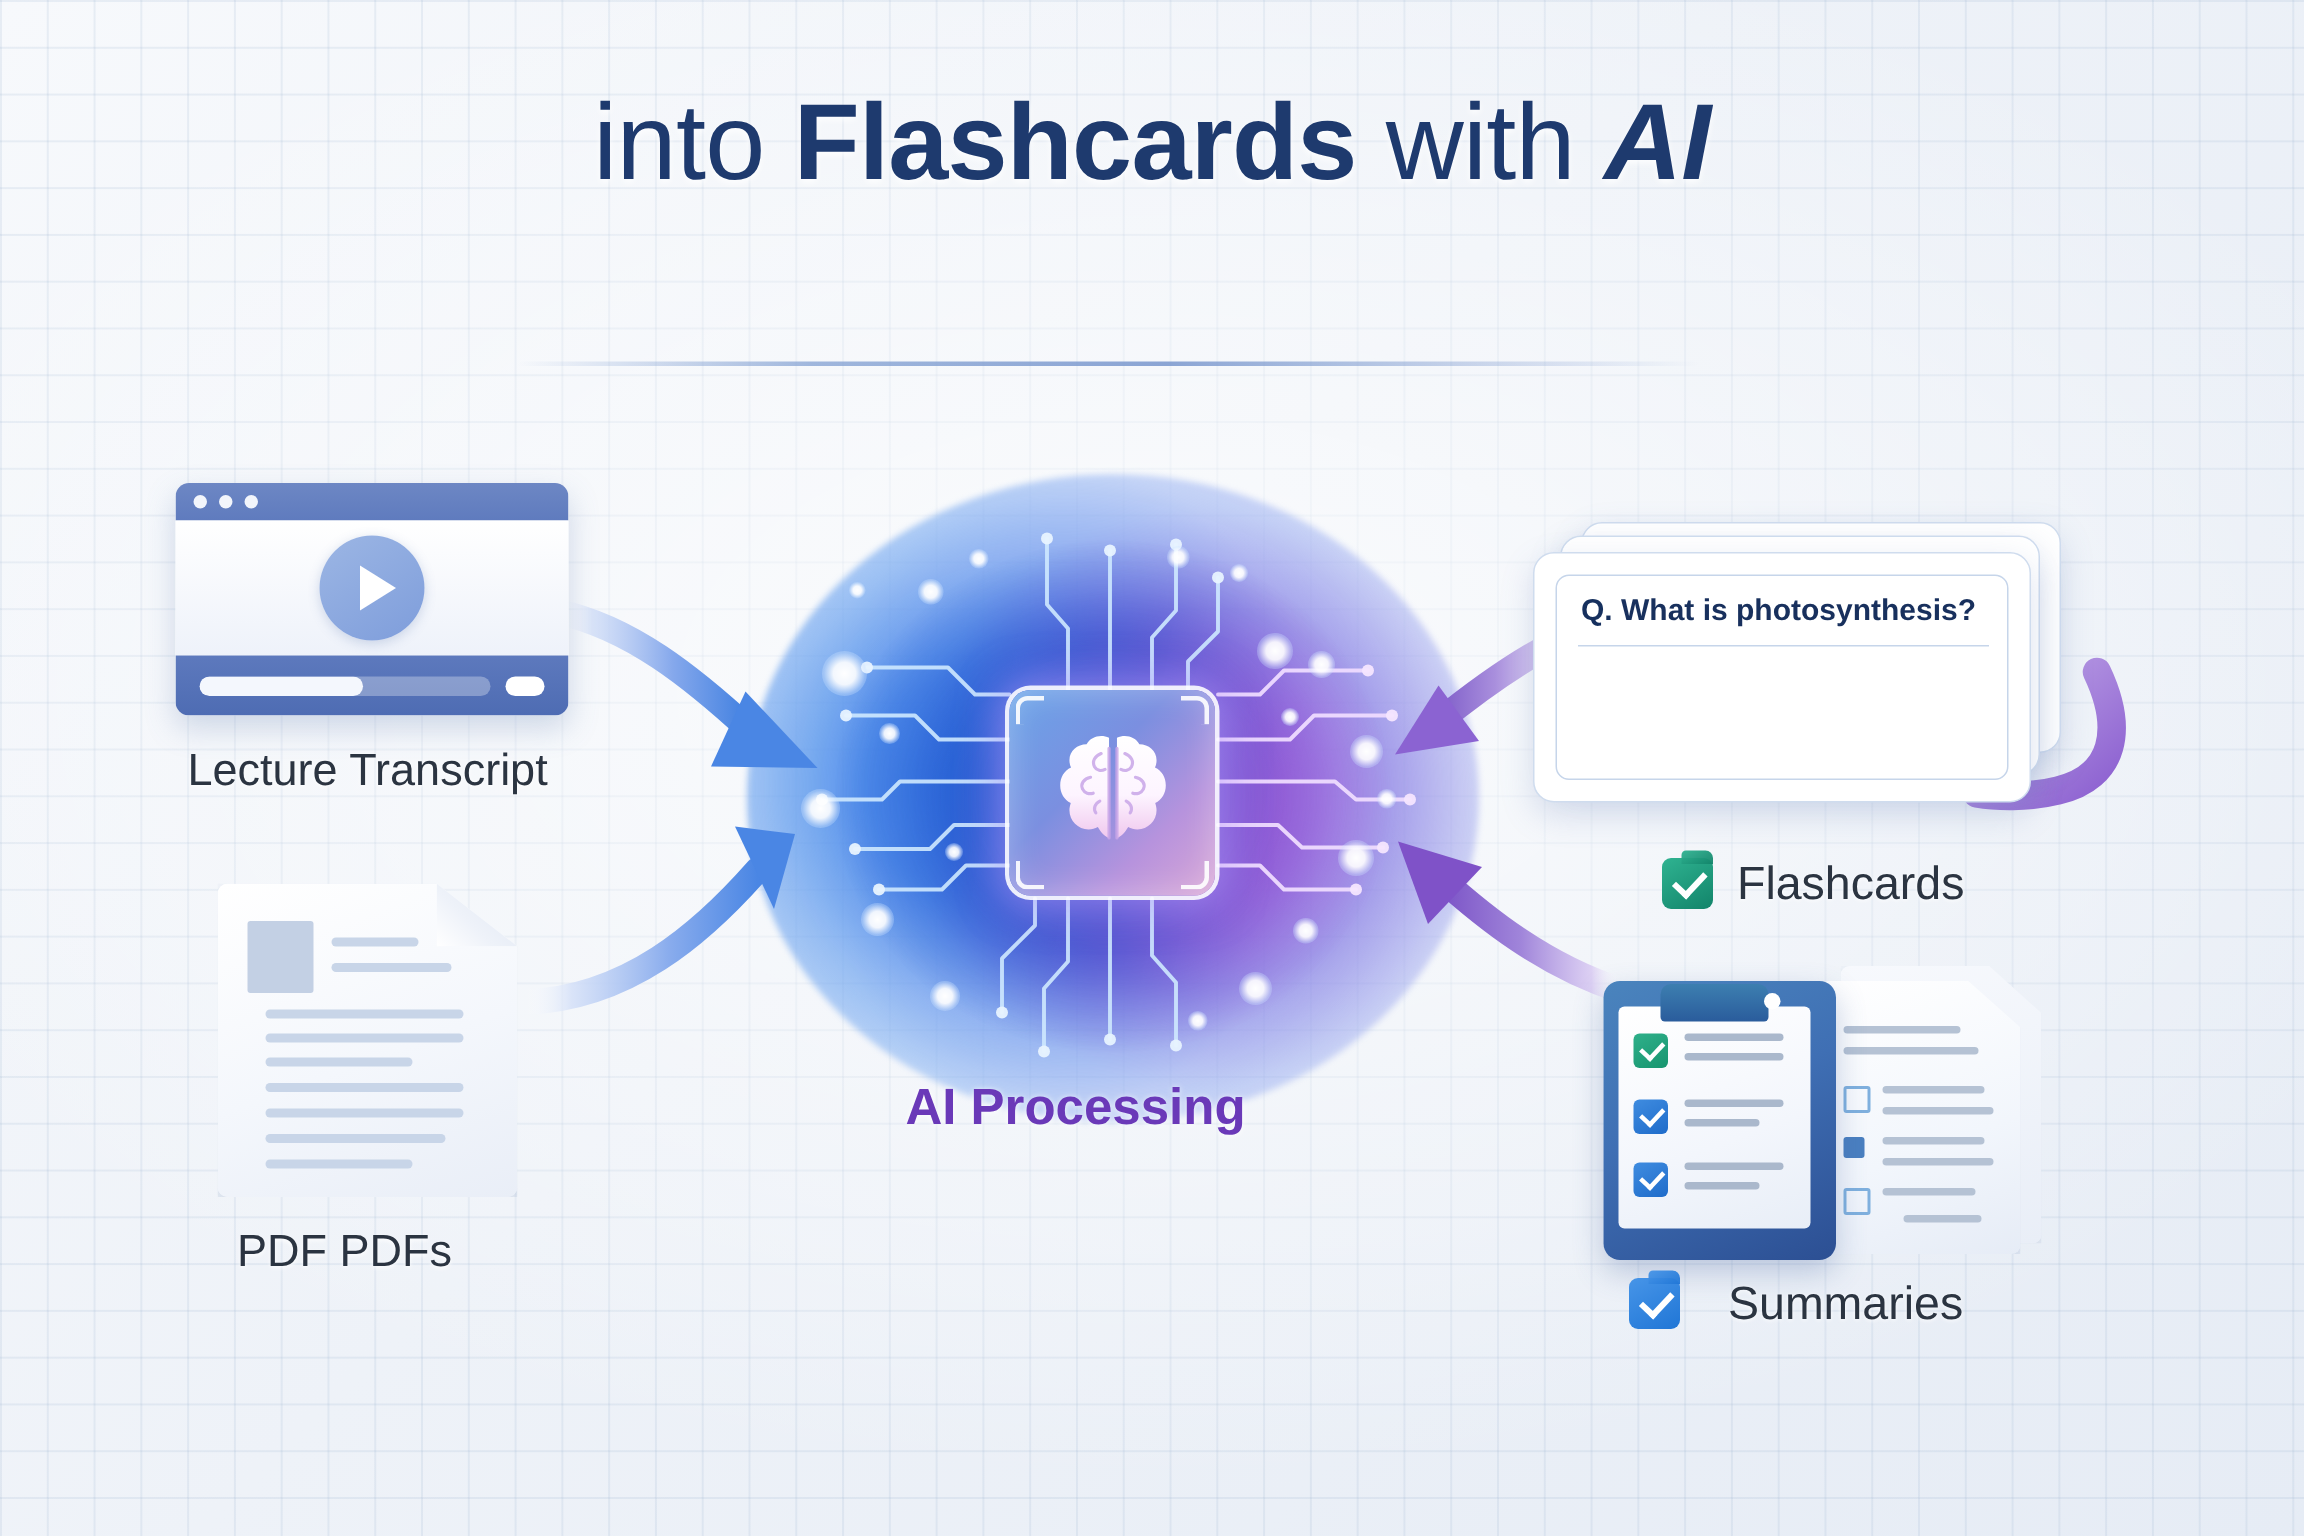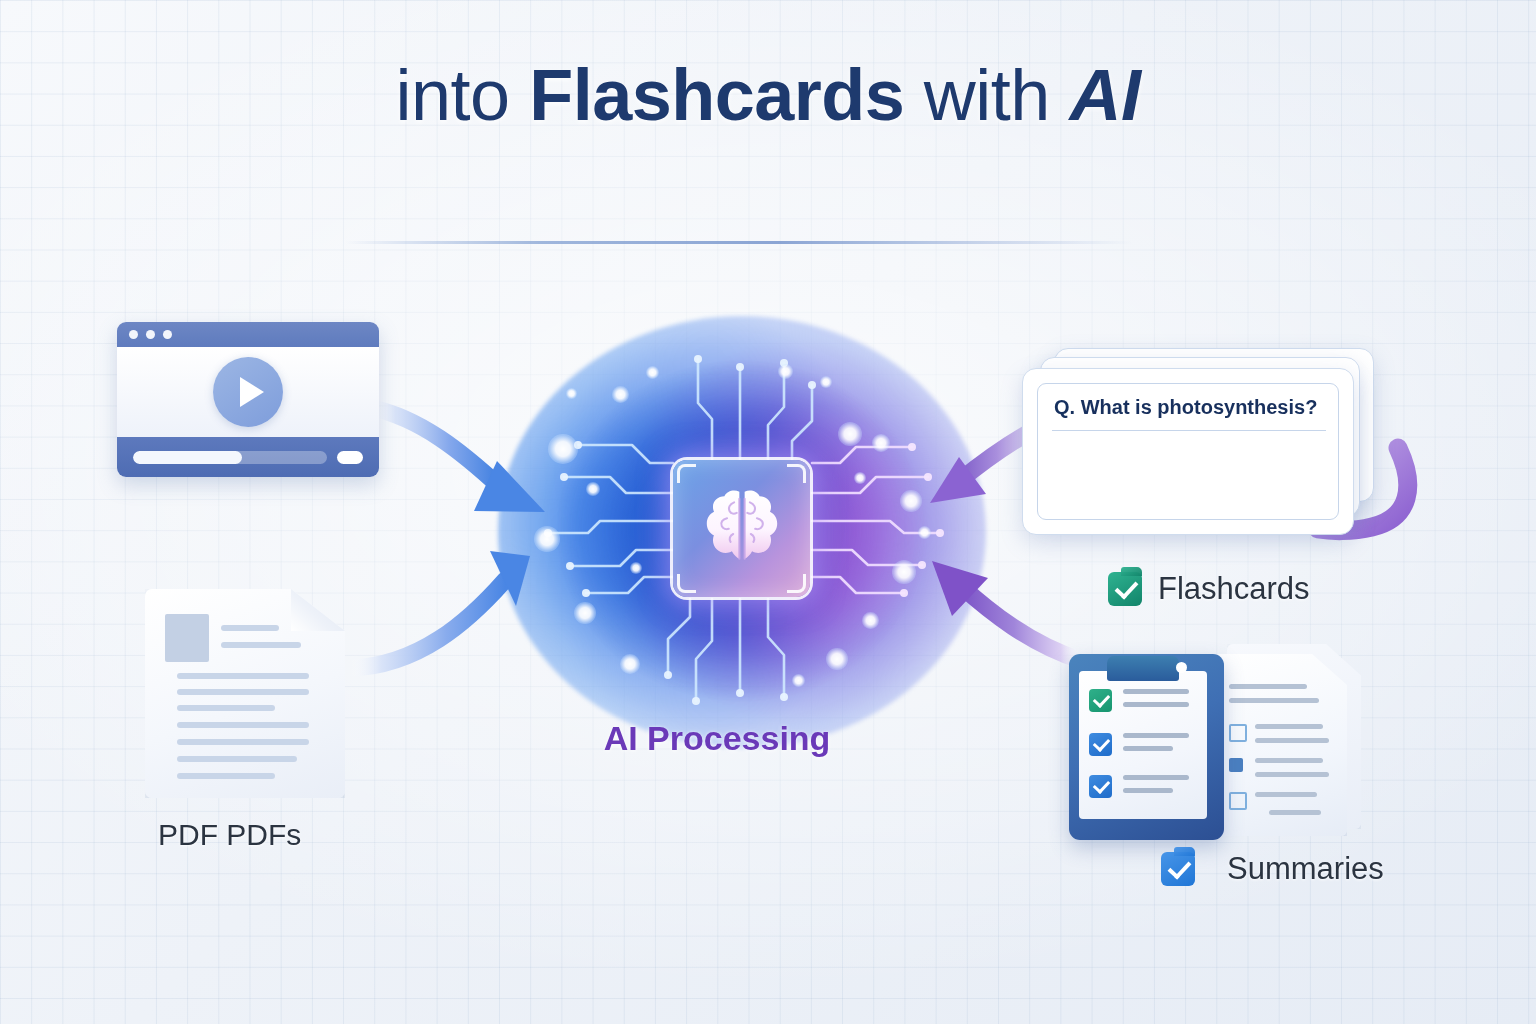--- a/index.html
+++ b/index.html
@@ -243,21 +243,21 @@
     content:"";position:absolute;left:8px;top:9px;width:17px;height:9px;
     border-left:4px solid #fff;border-bottom:4px solid #fff;transform:rotate(-47deg);
   }
   .rlbl .box::before{
     content:"";position:absolute;left:13px;top:-5px;width:21px;height:9px;
     border-radius:3px 5px 0 0;
     background:inherit;opacity:.95;
   }
   .rlbl .txt{font-size:31px;color:#2b3441;text-shadow:0 1px 3px rgba(255,255,255,.9);white-space:nowrap;}
   #lbl-flash{left:1108px;top:571px;}
-  #lbl-summ{left:1161px;top:851px;gap:32px;}
+  #lbl-summ{left:1086px;top:851px;gap:32px;}
 </style>
 </head>
 <body>
 
 <div id="stage">
 
   <div id="grid"></div>
   <div id="vign"></div>
 
   <div id="title">
@@ -437,20 +437,21 @@
         <div class="vtri"></div>
       </div>
     </div>
     <div class="vctrl">
       <div class="vtrack">
         <div class="vfill"></div>
       </div>
       <div class="vknob"></div>
     </div>
   </div>
+  <div class="lbl" id="lbl-lecture">Lecture Transcript</div>
 
   <div id="pdfdoc">
     <div class="doc-paper"></div>
     <div class="doc-fold"></div>
     <div class="doc-img"></div>
     <div class="dline" style="left:76px;top:36px;width:58px;"></div>
     <div class="dline" style="left:76px;top:53px;width:80px;"></div>
     <div class="dline" style="left:32px;top:84px;width:132px;"></div>
     <div class="dline" style="left:32px;top:100px;width:132px;"></div>
     <div class="dline" style="left:32px;top:116px;width:98px;"></div>

